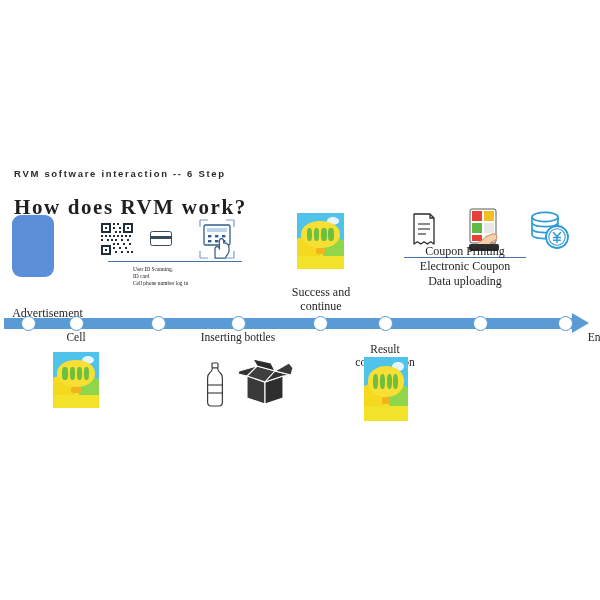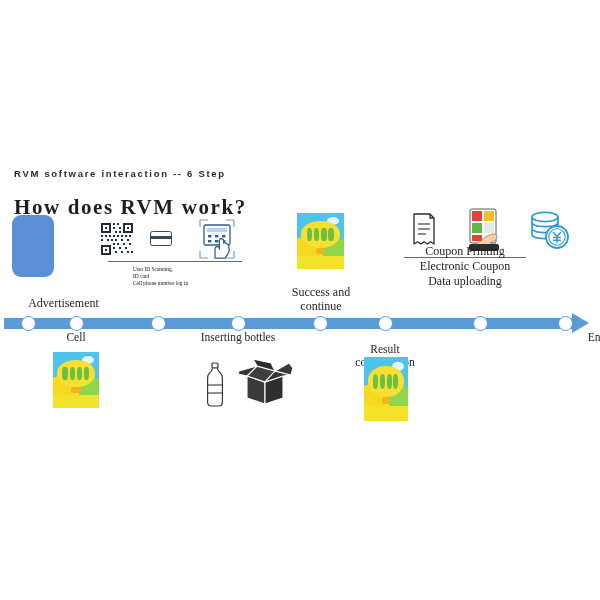--- a/index.html
+++ b/index.html
@@ -127,21 +127,21 @@
 </style>
 </head>
 <body>
 
 <div id="stage">
 
   <div class="title">How does RVM work?</div>
   <div class="subtitle">RVM software interaction   -- 6 Step</div>
 
   <div class="ad-phone"></div>
-  <div class="caption" style="left:0px;top:296px;width:95px;padding-left:16px;">Advertisement</div>
+  <div class="caption" style="left:0px;top:306px;width:95px;">Advertisement</div>
 
   <div class="qr">
     <svg viewBox="0 0 34 34" width="34" height="34">
       <rect x="0" y="0" width="34" height="34" fill="#fff"></rect>
       <g fill="#1f2d3d">
         <rect x="1" y="1" width="10" height="10"></rect>
           <rect x="23" y="1" width="10" height="10"></rect>
         <rect x="1" y="23" width="10" height="10"></rect>
       </g>
       <g fill="#fff">

